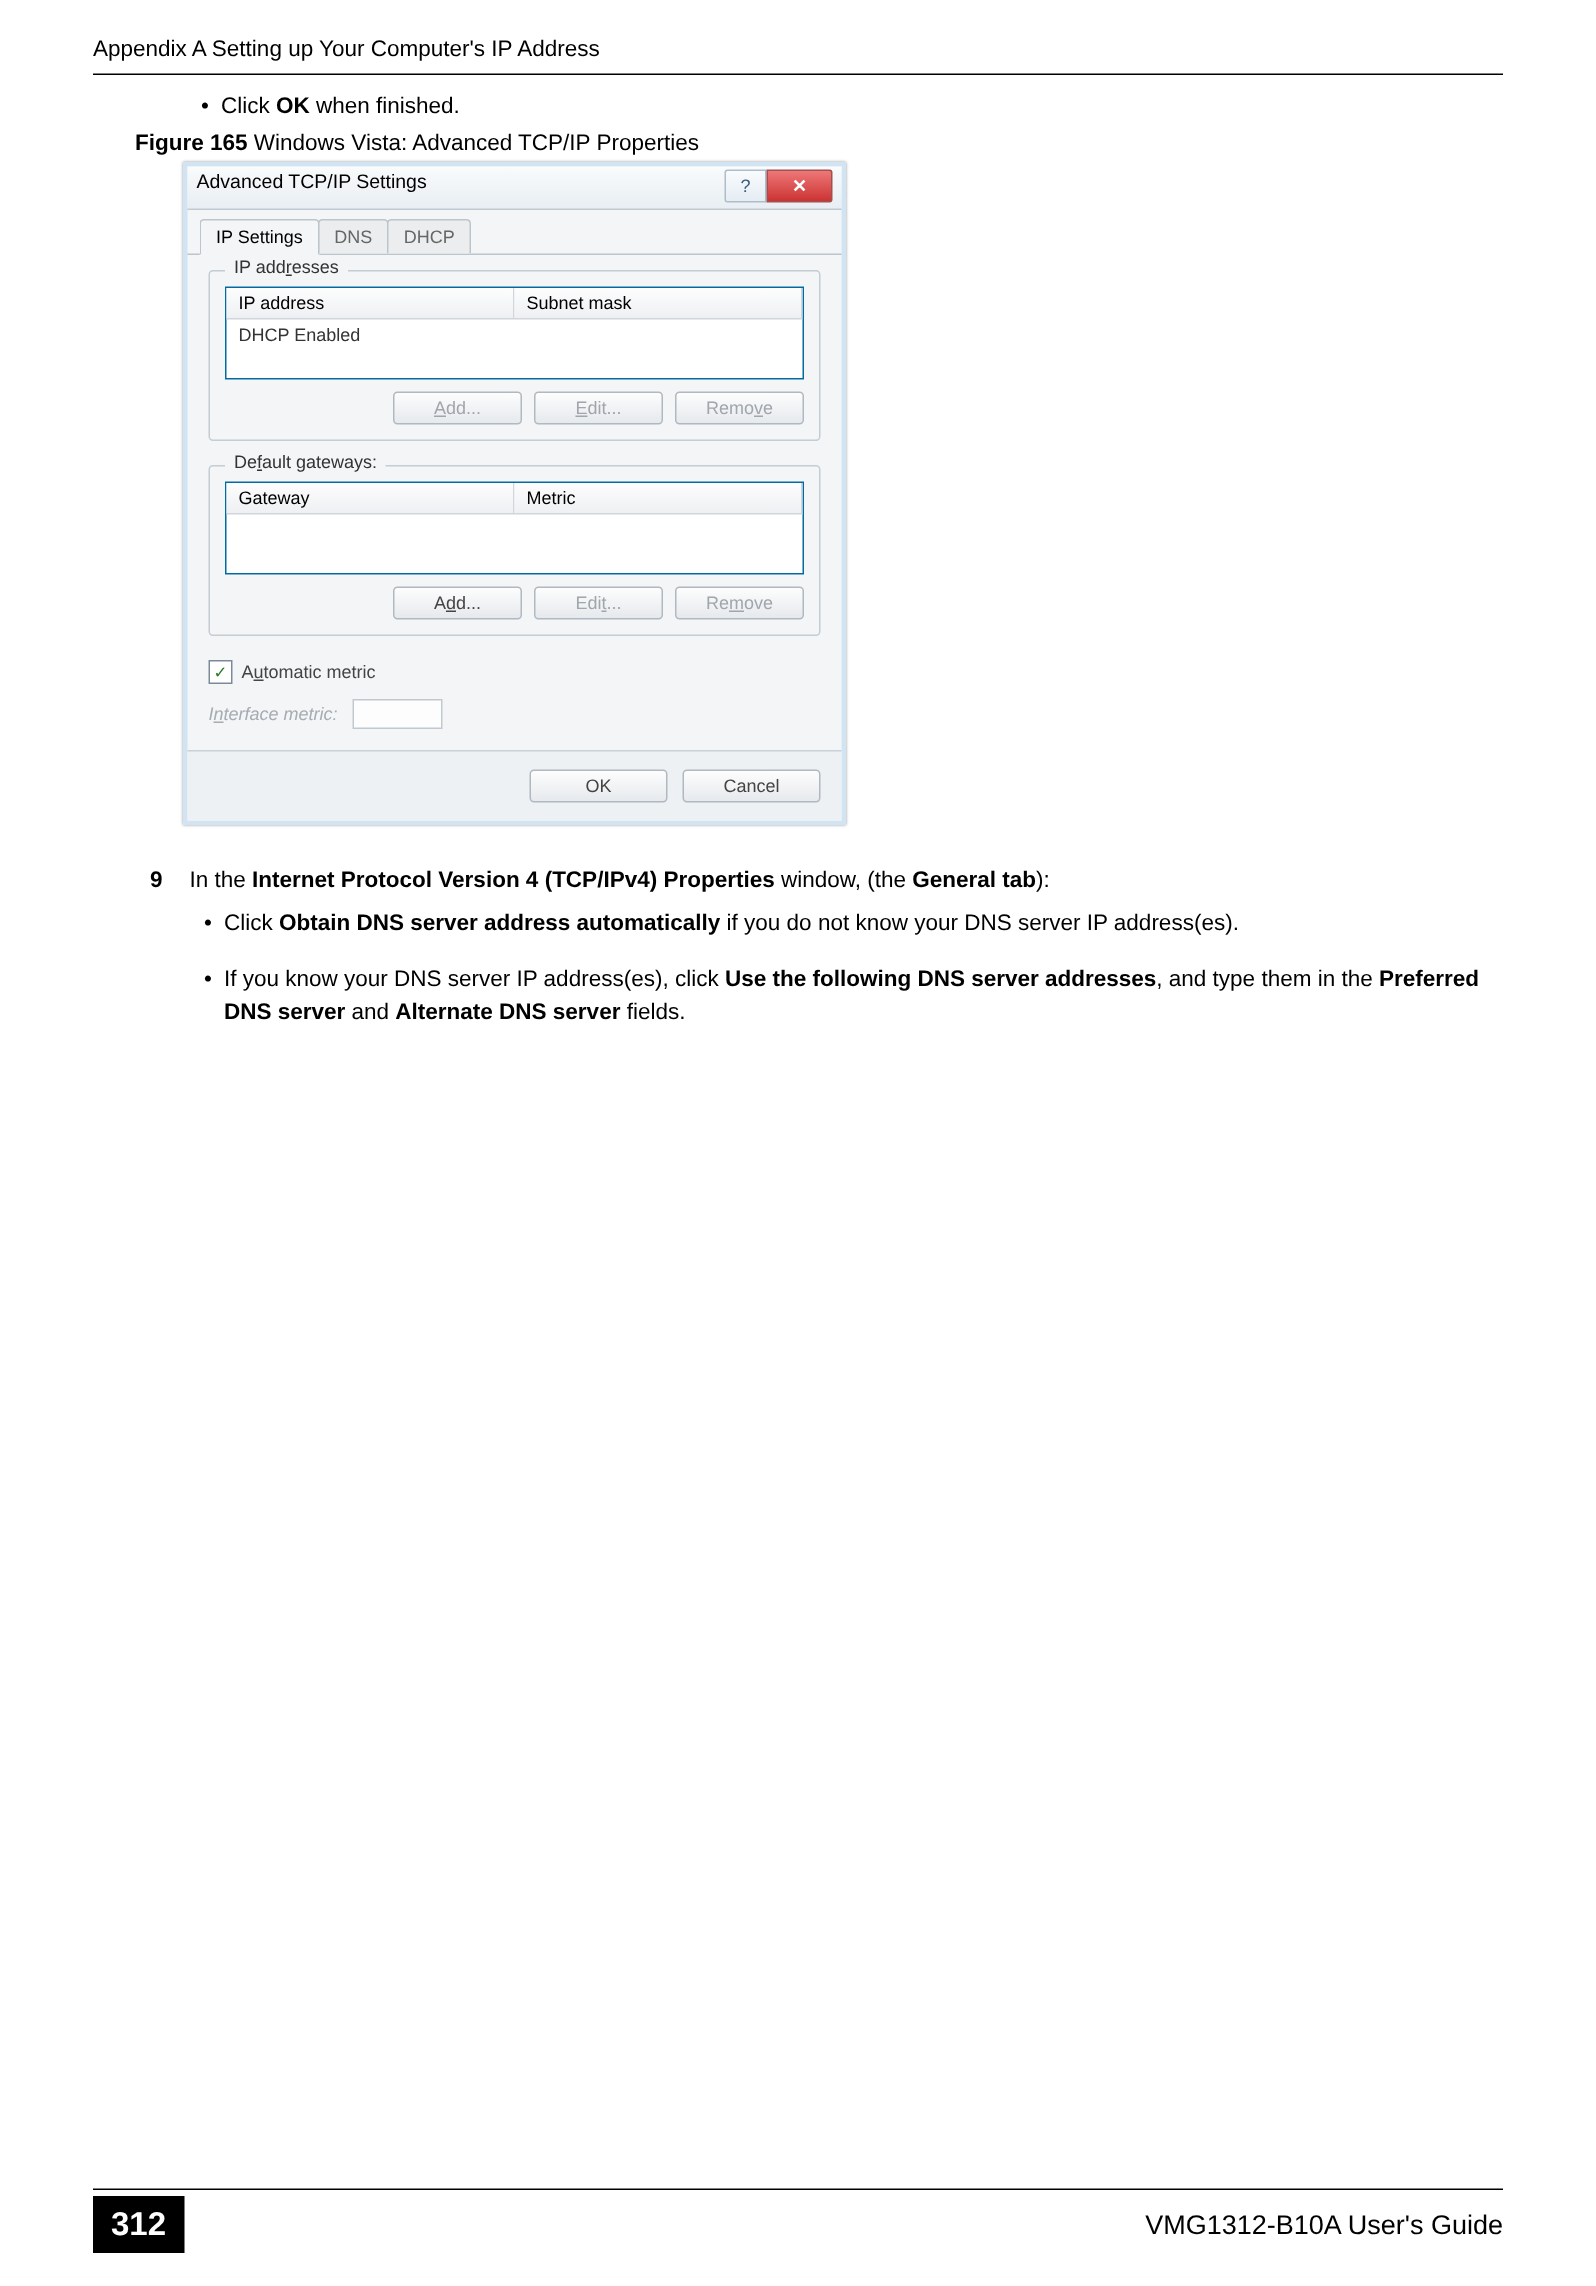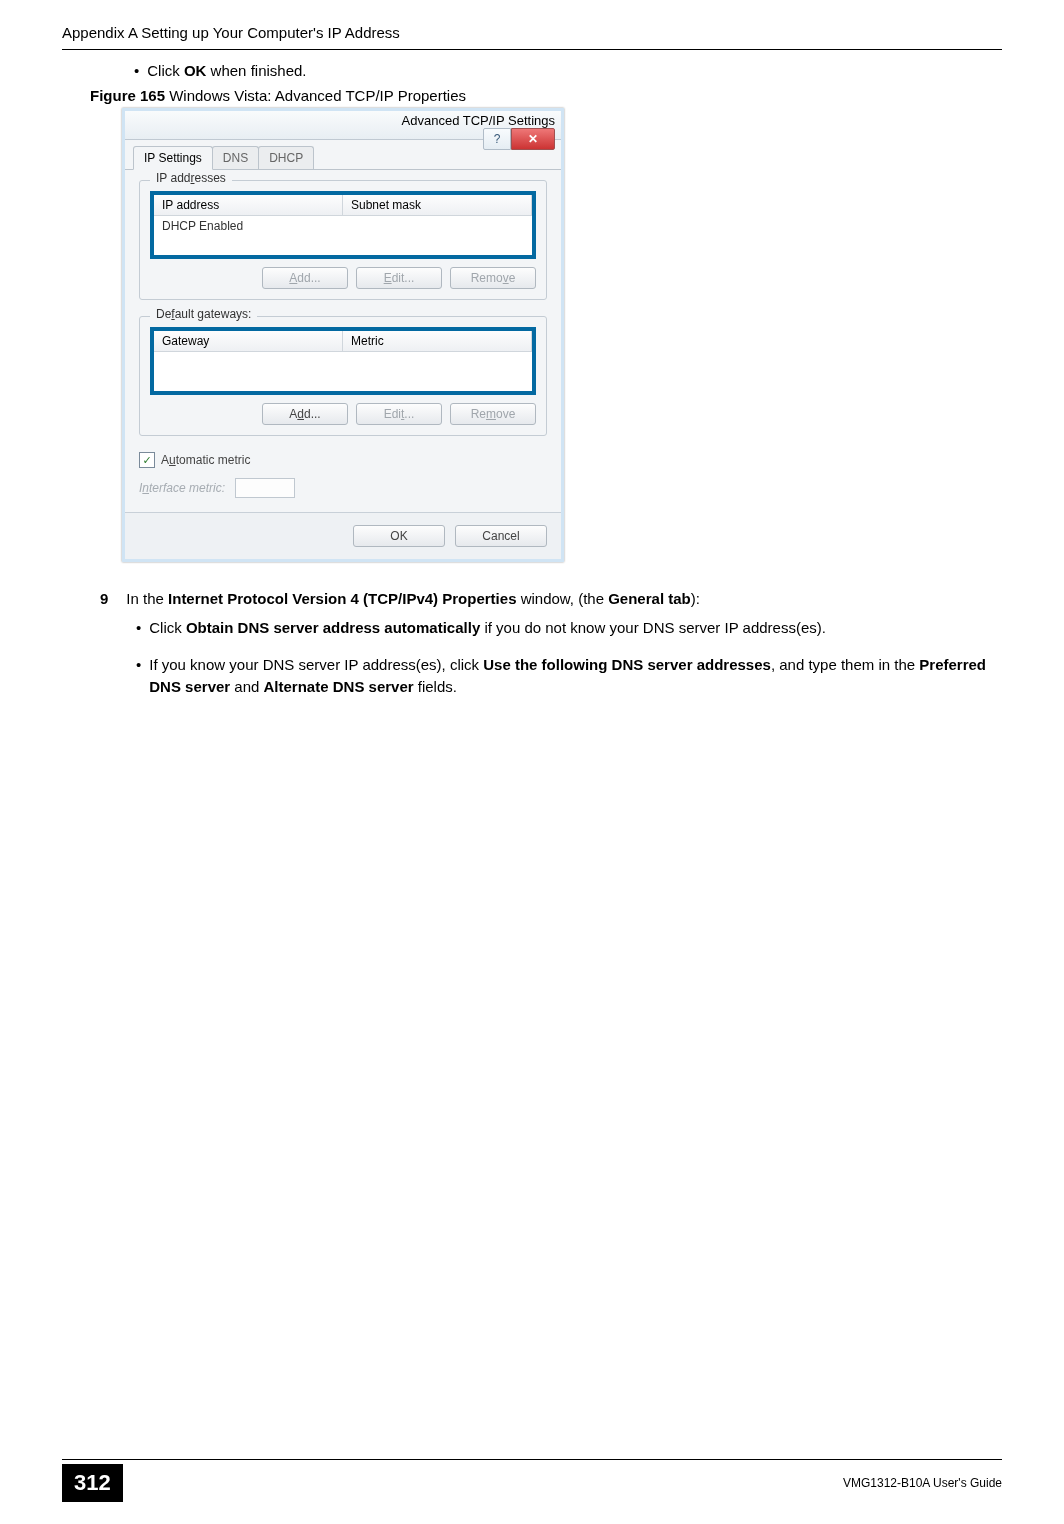--- a/index.html
+++ b/index.html
@@ -45,26 +45,25 @@
     .dialog-shell {
       margin-left: 60px;
       width: 436px;
       border: 3px solid #d0e4f4;
       background: #f3f5f7;
       box-shadow: 0 0 2px #999;
     }
     .dlg-titlebar {
       display: flex;
       justify-content: space-between;
-      align-items: flex-end;
+      align-items: flex-start;
       background: linear-gradient(#f9fbfc,#e8eef3);
       border-bottom: 1px solid #c0c9d2;
       padding: 2px 6px;
       height: 24px;
-      flex-direction: column;
     }
     .dlg-titlebar .title-text {
       font-size: 13px;
       color: #000;
     }
     .dlg-ctrls {
       display:flex;
       gap:0;
     }
     .dlg-help {
@@ -120,21 +119,21 @@
     .group-legend {
       position:absolute;
       top:-10px; left:10px;
       background:#f3f5f7;
       padding:0 6px;
       font-size:12px;
       color:#333;
     }
     .listbox {
       background:#fff;
-      border:4px solid #0369a1;
+      border:1px solid #0369a1;
       height:60px;
       font-size:12px;
     }
     .listbox .hdr {
       display:flex;
       border-bottom:1px solid #d0d6dc;
     }
     .listbox .hdr div {
       padding:3px 8px;
       border-right:1px solid #d0d6dc;
@@ -214,21 +213,21 @@
     }
     .footer-row {
       display:flex;align-items:center;gap:14px;
     }
     .page-number-box {
       background:#000;color:#fff;
       font-size:22px;font-weight:bold;
       padding:6px 12px;
     }
     .guide-name {
-      margin-left:auto;font-size:12px;
+      margin-left:auto;font-size:18px;
     }
     .underline-letter { text-decoration:underline; }
   </style>
 </head>
 <body>
 
 <div class="page-header">
   <span>Appendix A Setting up Your Computer's IP Address</span>
 </div>
 <hr class="hr-top">

